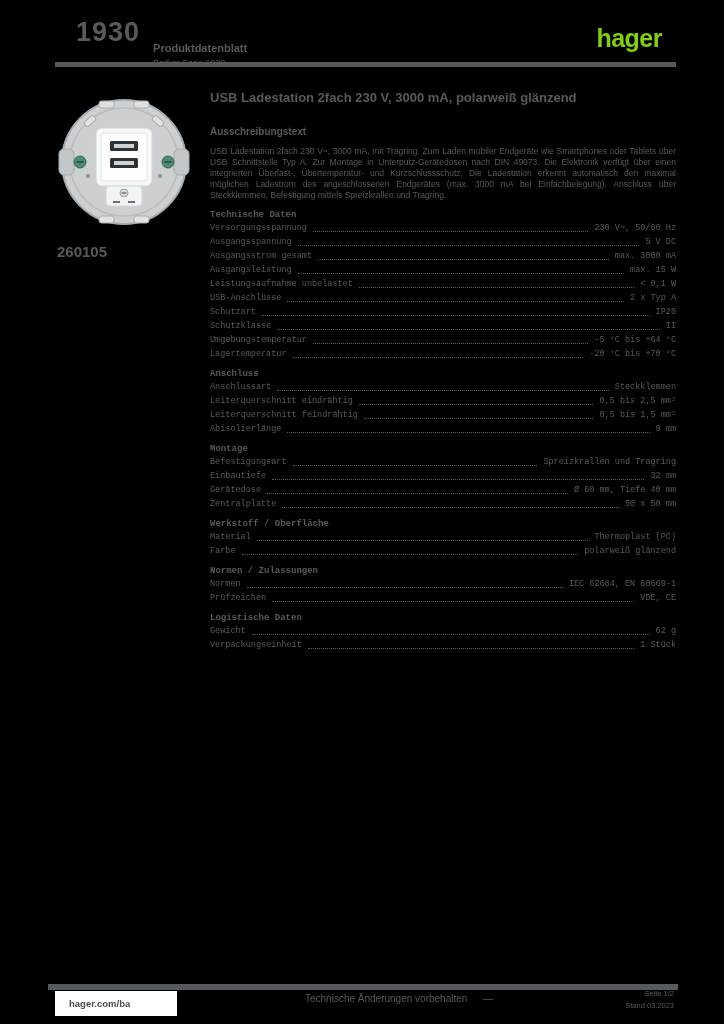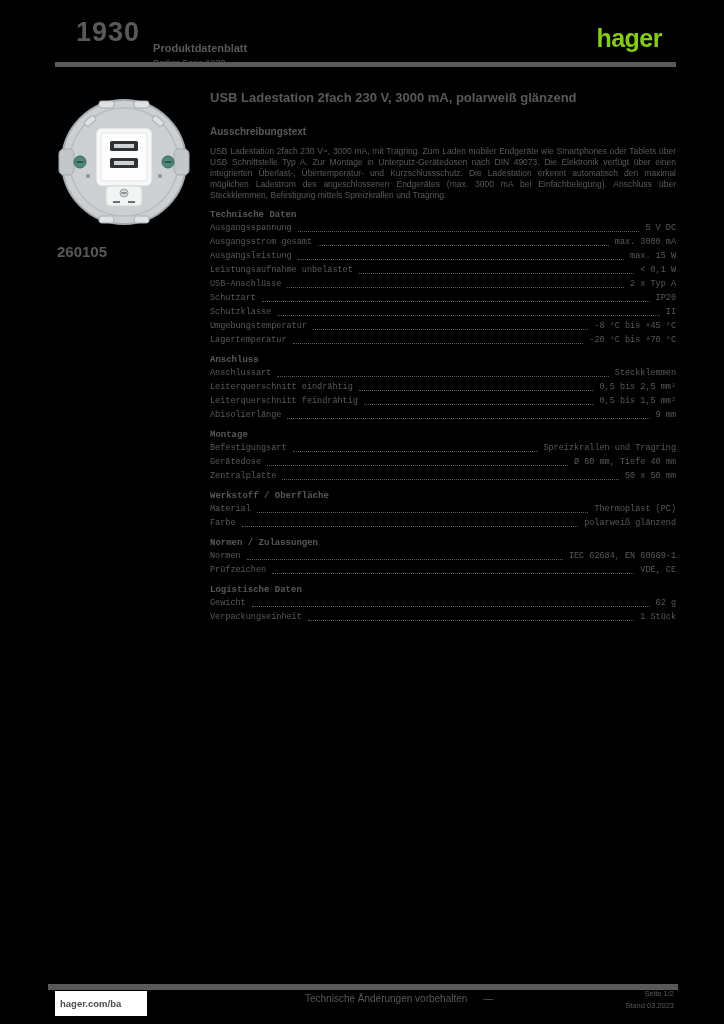--- a/index.html
+++ b/index.html
@@ -27,22 +27,22 @@
   .description{margin-top:9px;font-size:8.5px;line-height:11px;text-align:justify;}
   .spec-list{margin-top:6px;font-family:Liberation Mono, monospace;}
   .spec-group{font-size:9px;font-weight:bold;margin:9px 0 2px 0;}
   .spec-row{display:flex;align-items:flex-end;font-size:8.5px;line-height:11px;margin:3px 0;}
   .spec-label{white-space:nowrap;padding-right:3px;}
   .spec-leader{flex:1;border-bottom:1px dotted #58595B;margin:0 3px 2px 3px;min-width:12px;}
   .spec-value{white-space:nowrap;padding-left:3px;}
 
   
   .footer-bar{position:absolute;left:48px;top:984px;width:630px;height:6px;background:#58595B;}
-  .site-box{position:absolute;left:55px;top:991px;width:92px;height:25px;background:#ffffff;
-            display:flex;align-items:center;padding-left:5px;box-sizing:border-box;}
+  .site-box{position:absolute;left:55px;top:991px;width:122px;height:25px;background:#ffffff;
+            display:flex;align-items:center;padding-left:14px;box-sizing:border-box;}
   .site-link{font-size:9.5px;font-weight:bold;color:#4a4b4d;text-decoration:none;}
   .footer-center{position:absolute;left:305px;top:993px;font-size:10px;display:flex;gap:16px;}
   .footer-right{position:absolute;right:50px;top:988px;text-align:right;font-size:7.5px;line-height:12px;}
 </style>
 </head>
 <body>
 
 <div class="canvas">
 
   <div class="hdr-left">
@@ -95,20 +95,25 @@
   </div>
   <div class="caption">260105</div>
 
   <div class="main">
     <div class="title">USB Ladestation 2fach 230 V, 3000 mA, polarweiß glänzend</div>
     <div class="section-label">Ausschreibungstext</div>
     <div class="description">USB Ladestation 2fach 230 V~, 3000 mA, mit Tragring. Zum Laden mobiler Endgeräte wie Smartphones oder Tablets über USB Schnittstelle Typ A. Zur Montage in Unterputz-Gerätedosen nach DIN 49073. Die Elektronik verfügt über einen integrierten Überlast-, Übertemperatur- und Kurzschlussschutz. Die Ladestation erkennt automatisch den maximal möglichen Ladestrom des angeschlossenen Endgerätes (max. 3000 mA bei Einfachbelegung). Anschluss über Steckklemmen, Befestigung mittels Spreizkrallen und Tragring.</div>
     <div class="spec-list" id="spec-list">
         <div class="spec-group">Technische Daten</div>
         <div class="spec-row">
+          <span class="spec-label">Versorgungsspannung</span>
+          <span class="spec-leader"></span>
+          <span class="spec-value">230 V~, 50/60 Hz</span>
+        </div>
+        <div class="spec-row">
           <span class="spec-label">Ausgangsspannung</span>
           <span class="spec-leader"></span>
           <span class="spec-value">5 V DC</span>
         </div>
         <div class="spec-row">
           <span class="spec-label">Ausgangsstrom gesamt</span>
           <span class="spec-leader"></span>
           <span class="spec-value">max. 3000 mA</span>
         </div>
         <div class="spec-row">
@@ -132,21 +137,21 @@
           <span class="spec-value">IP20</span>
         </div>
         <div class="spec-row">
           <span class="spec-label">Schutzklasse</span>
           <span class="spec-leader"></span>
           <span class="spec-value">II</span>
         </div>
         <div class="spec-row">
           <span class="spec-label">Umgebungstemperatur</span>
           <span class="spec-leader"></span>
-          <span class="spec-value">-8 °C bis +45 °C</span>
+          <span class="spec-value">-5 °C bis +64 °C</span>
         </div>
         <div class="spec-row">
           <span class="spec-label">Lagertemperatur</span>
           <span class="spec-leader"></span>
           <span class="spec-value">-20 °C bis +70 °C</span>
         </div>
         <div class="spec-group">Anschluss</div>
         <div class="spec-row">
           <span class="spec-label">Anschlussart</span>
           <span class="spec-leader"></span>
@@ -165,20 +170,25 @@
         <div class="spec-row">
           <span class="spec-label">Abisolierlänge</span>
           <span class="spec-leader"></span>
           <span class="spec-value">9 mm</span>
         </div>
         <div class="spec-group">Montage</div>
         <div class="spec-row">
           <span class="spec-label">Befestigungsart</span>
           <span class="spec-leader"></span>
           <span class="spec-value">Spreizkrallen und Tragring</span>
+        </div>
+        <div class="spec-row">
+          <span class="spec-label">Einbautiefe</span>
+          <span class="spec-leader"></span>
+          <span class="spec-value">32 mm</span>
         </div>
         <div class="spec-row">
           <span class="spec-label">Gerätedose</span>
           <span class="spec-leader"></span>
           <span class="spec-value">Ø 60 mm, Tiefe 40 mm</span>
         </div>
         <div class="spec-row">
           <span class="spec-label">Zentralplatte</span>
           <span class="spec-leader"></span>
           <span class="spec-value">50 x 50 mm</span>

